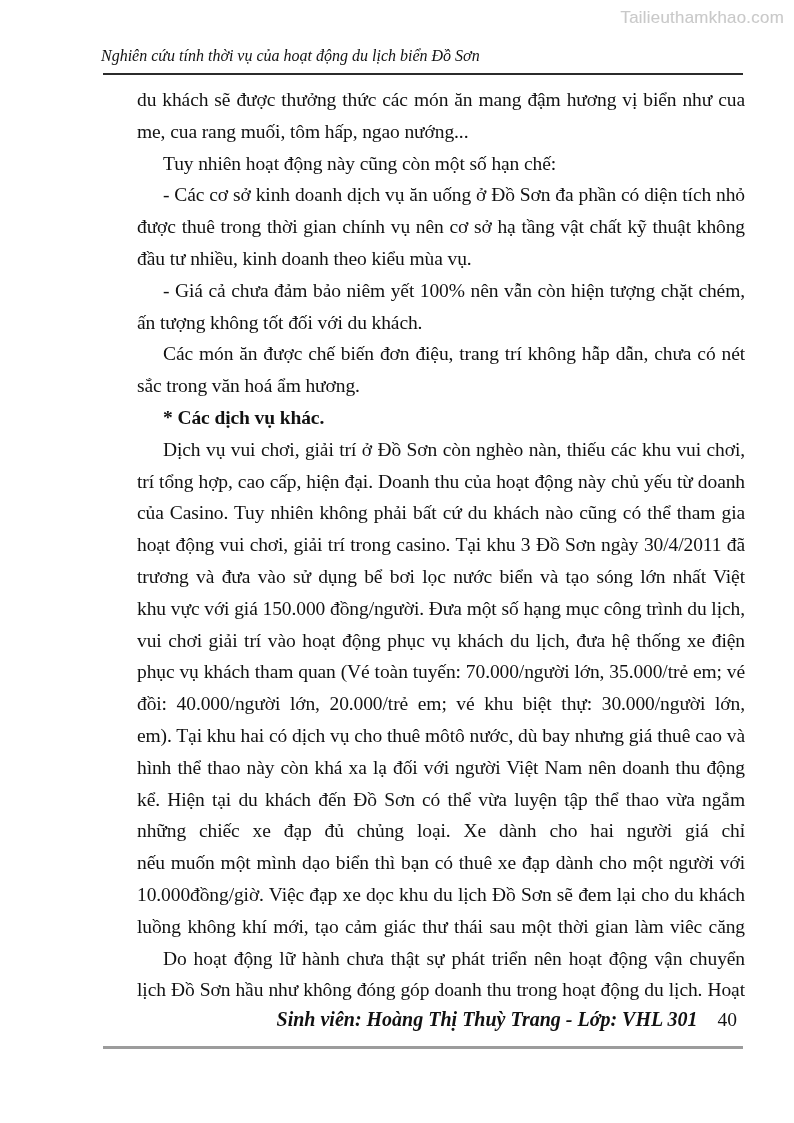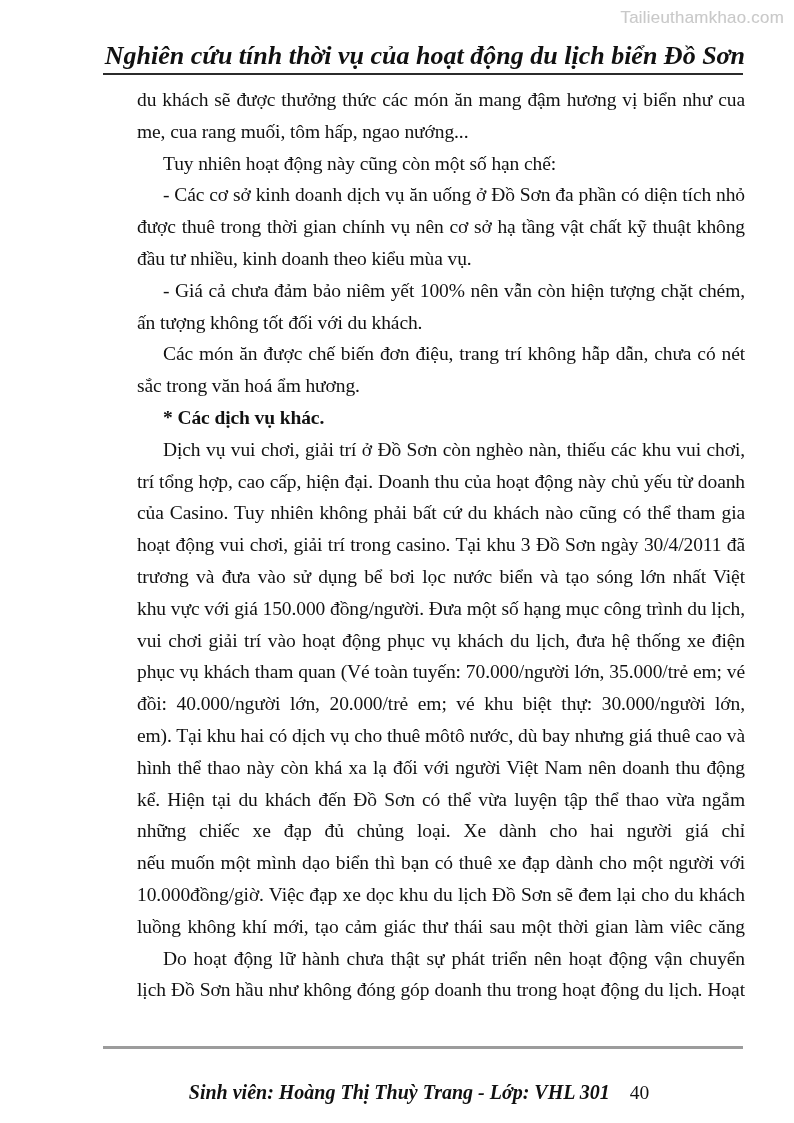--- a/index.html
+++ b/index.html
@@ -18,23 +18,23 @@
     font-family: "Liberation Sans", sans-serif;
     font-size: 17px;
     color: var(--wm, #c9c9c9);
     text-shadow: 1px 1px 0 #ffffff, -0.5px -0.5px 0 #efefef;
     letter-spacing: 0.2px;
     text-align: right;
   }
   .header-title {
     position: absolute;
     left: 101px; top: 43px; width: 644px;
-    text-align: right;
-    font-weight: bold; font-style: italic;
-    font-size: 26px; line-height: 26px;
+    text-align: left;
+    font-weight: normal; font-style: italic;
+    font-size: 16px; line-height: 26px;
     white-space: nowrap;
   }
   .header-rule {
     position: absolute;
     left: 103px; top: 73px; width: 640px;
     border-top: 2px solid var(--hr, #2b2b2b);
   }
   .doc-body {
     position: absolute;
     left: 101px; top: 84px; width: 644px;
@@ -47,22 +47,22 @@
   .bl.jst::after { content: ""; display: inline-block; width: 100%; height: 0; }
   .bl.ind { text-indent: 26px; }
   .bl.bold { font-weight: bold; }
   .footer-rule {
     position: absolute;
     left: 103px; top: 1046px; width: 640px;
     border-top: 3px solid var(--fr, #9c9c9c);
   }
   .footer {
     position: absolute;
-    left: 101px; top: 1081px; width: 644px;
-    display: flex; justify-content: center; align-items: baseline; gap: 20px;
+    left: 101px; top: 1008px; width: 644px;
+    display: flex; justify-content: flex-end; align-items: baseline; gap: 20px;
   }
   .footer-author {
     font-weight: bold; font-style: italic;
     font-size: 20px;
     white-space: nowrap;
   }
   .page-number { font-size: 19.5px; padding-right: 8px; }
 </style>
 </head>
 <body>

